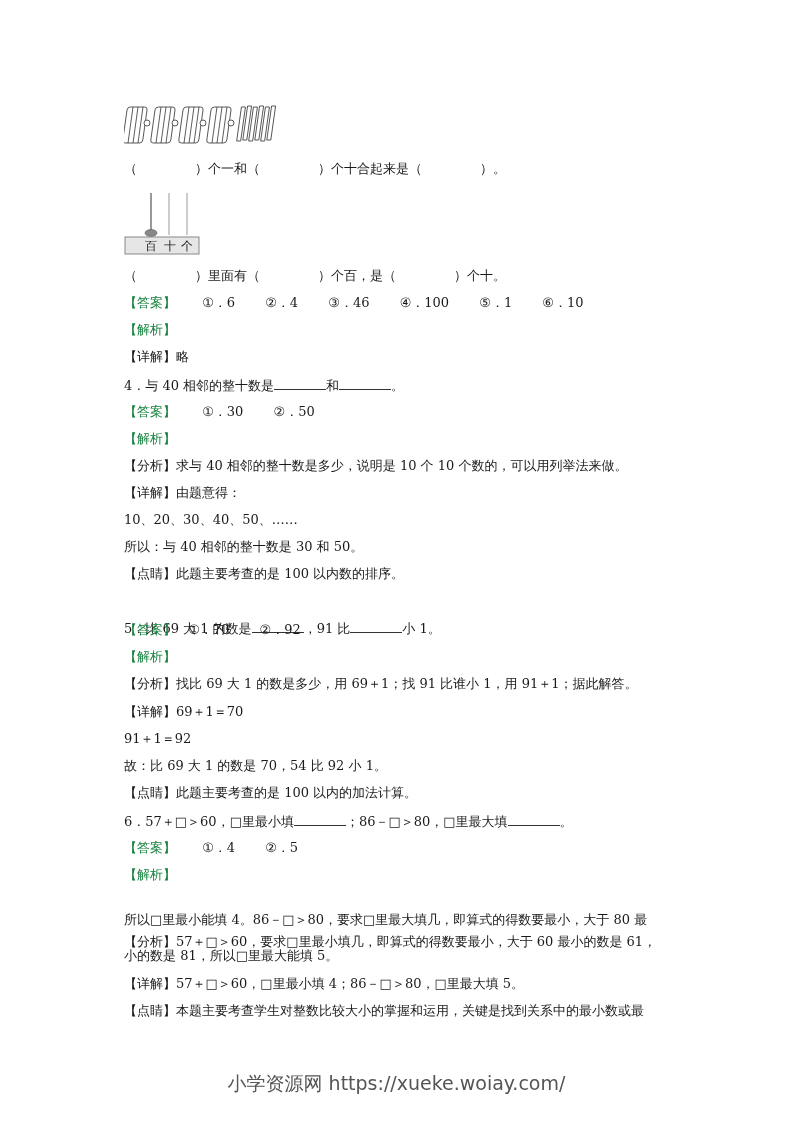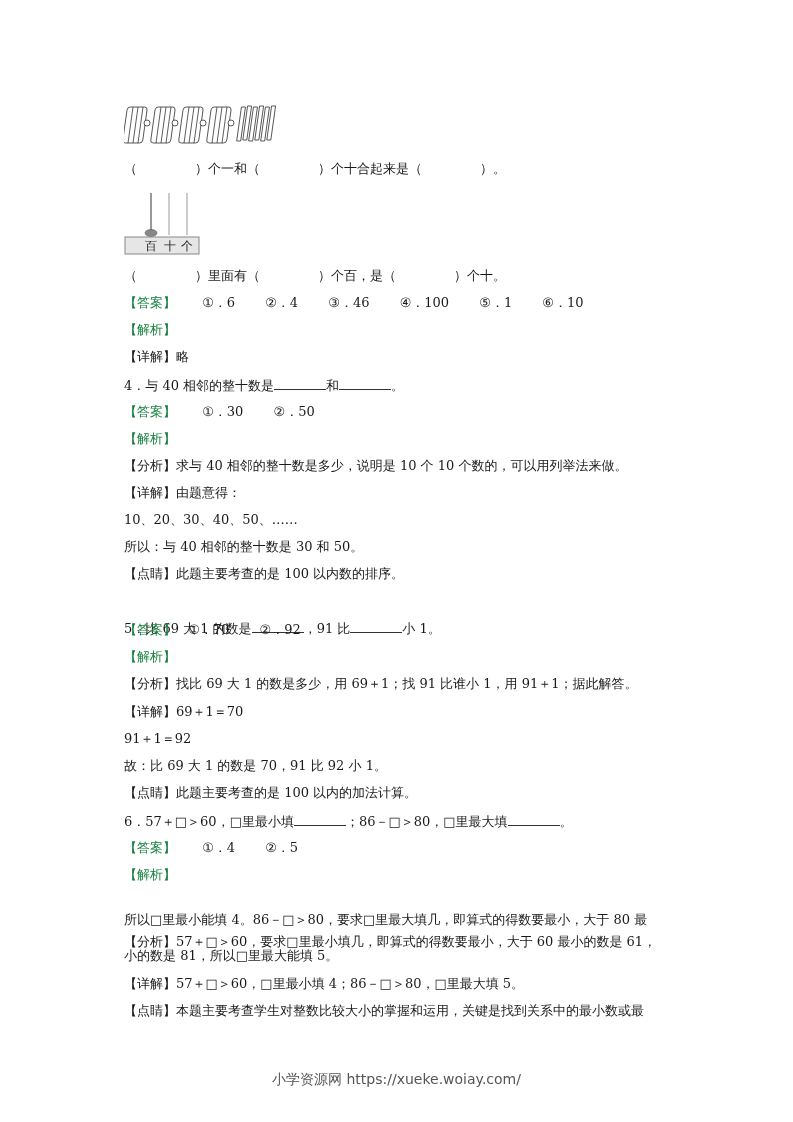--- a/index.html
+++ b/index.html
@@ -5,21 +5,21 @@
   html, body { margin: 0; padding: 0; background: #ffffff; }
   body { width: 793px; height: 1122px; position: relative; overflow: hidden;
          font-family: "DejaVu Serif", "Liberation Serif", serif; color: #1a1a1a; }
   .line { position: absolute; left: 124px; font-size: 13px; line-height: 16px; white-space: nowrap; }
   .blue { color: #15803d; }
   .gap { display: inline-block; }
   .blank { display: inline-block; border-bottom: 1px solid #333; height: 12px; vertical-align: baseline; }
   .ans-item { display: inline-block; margin-left: 26px; }
   .ans-item:first-of-type { margin-left: 22px; }
   .footer { position: absolute; top: 1071px; left: 0; width: 793px; text-align: center;
-            font-family: "DejaVu Sans", "Liberation Sans", sans-serif; font-size: 14px; color: #555; }
+            font-family: "DejaVu Sans", "Liberation Sans", sans-serif; font-size: 19px; color: #555; }
   .sticks { position: absolute; left: 124px; top: 103px; width: 156px; height: 44px; }
   .abacus { position: absolute; left: 124px; top: 193px; width: 76px; height: 62px; }
 </style>
 </head>
 <body>
 
 <svg class="sticks" viewBox="0 0 156 44">
   <g stroke="#333" stroke-width="0.8" fill="#fff">
     <g>
       <rect x="4" y="4" width="20" height="36" rx="3" transform="skewX(-8)"></rect>
@@ -123,21 +123,21 @@
   <span class="ans-item">②．92</span>
 </div>
 <div class="line blue" style="top:649px;">【解析】</div>
 <div class="line" style="top:676px;">
   <span>【分析】</span><span>找比 69 大 1 的数是多少，用 69＋1；找 91 比谁小 1，用 91＋1；据此解答。</span>
 </div>
 <div class="line" style="top:704px;">
   <span>【详解】</span><span>69＋1＝70</span>
 </div>
 <div class="line" style="top:731px;">91＋1＝92</div>
-<div class="line" style="top:758px;">故：比 69 大 1 的数是 70，91 比 92 小 1。</div>
+<div class="line" style="top:758px;">故：比 69 大 1 的数是 70，54 比 92 小 1。</div>
 <div class="line" style="top:785px;">
   <span>【点睛】</span><span>此题主要考查的是 100 以内的加法计算。</span>
 </div>
 
 <div class="line" style="top:813px;">
   <span>6．57＋□＞60，□里最小填</span><span class="blank" style="width:52px"></span><span>；86－□＞80，□里最大填</span><span class="blank" style="width:52px"></span><span>。</span>
 </div>
 <div class="line" style="top:840px;">
   <span class="blue">【答案】</span>
   <span class="ans-item" style="margin-left:22px">①．4</span>

